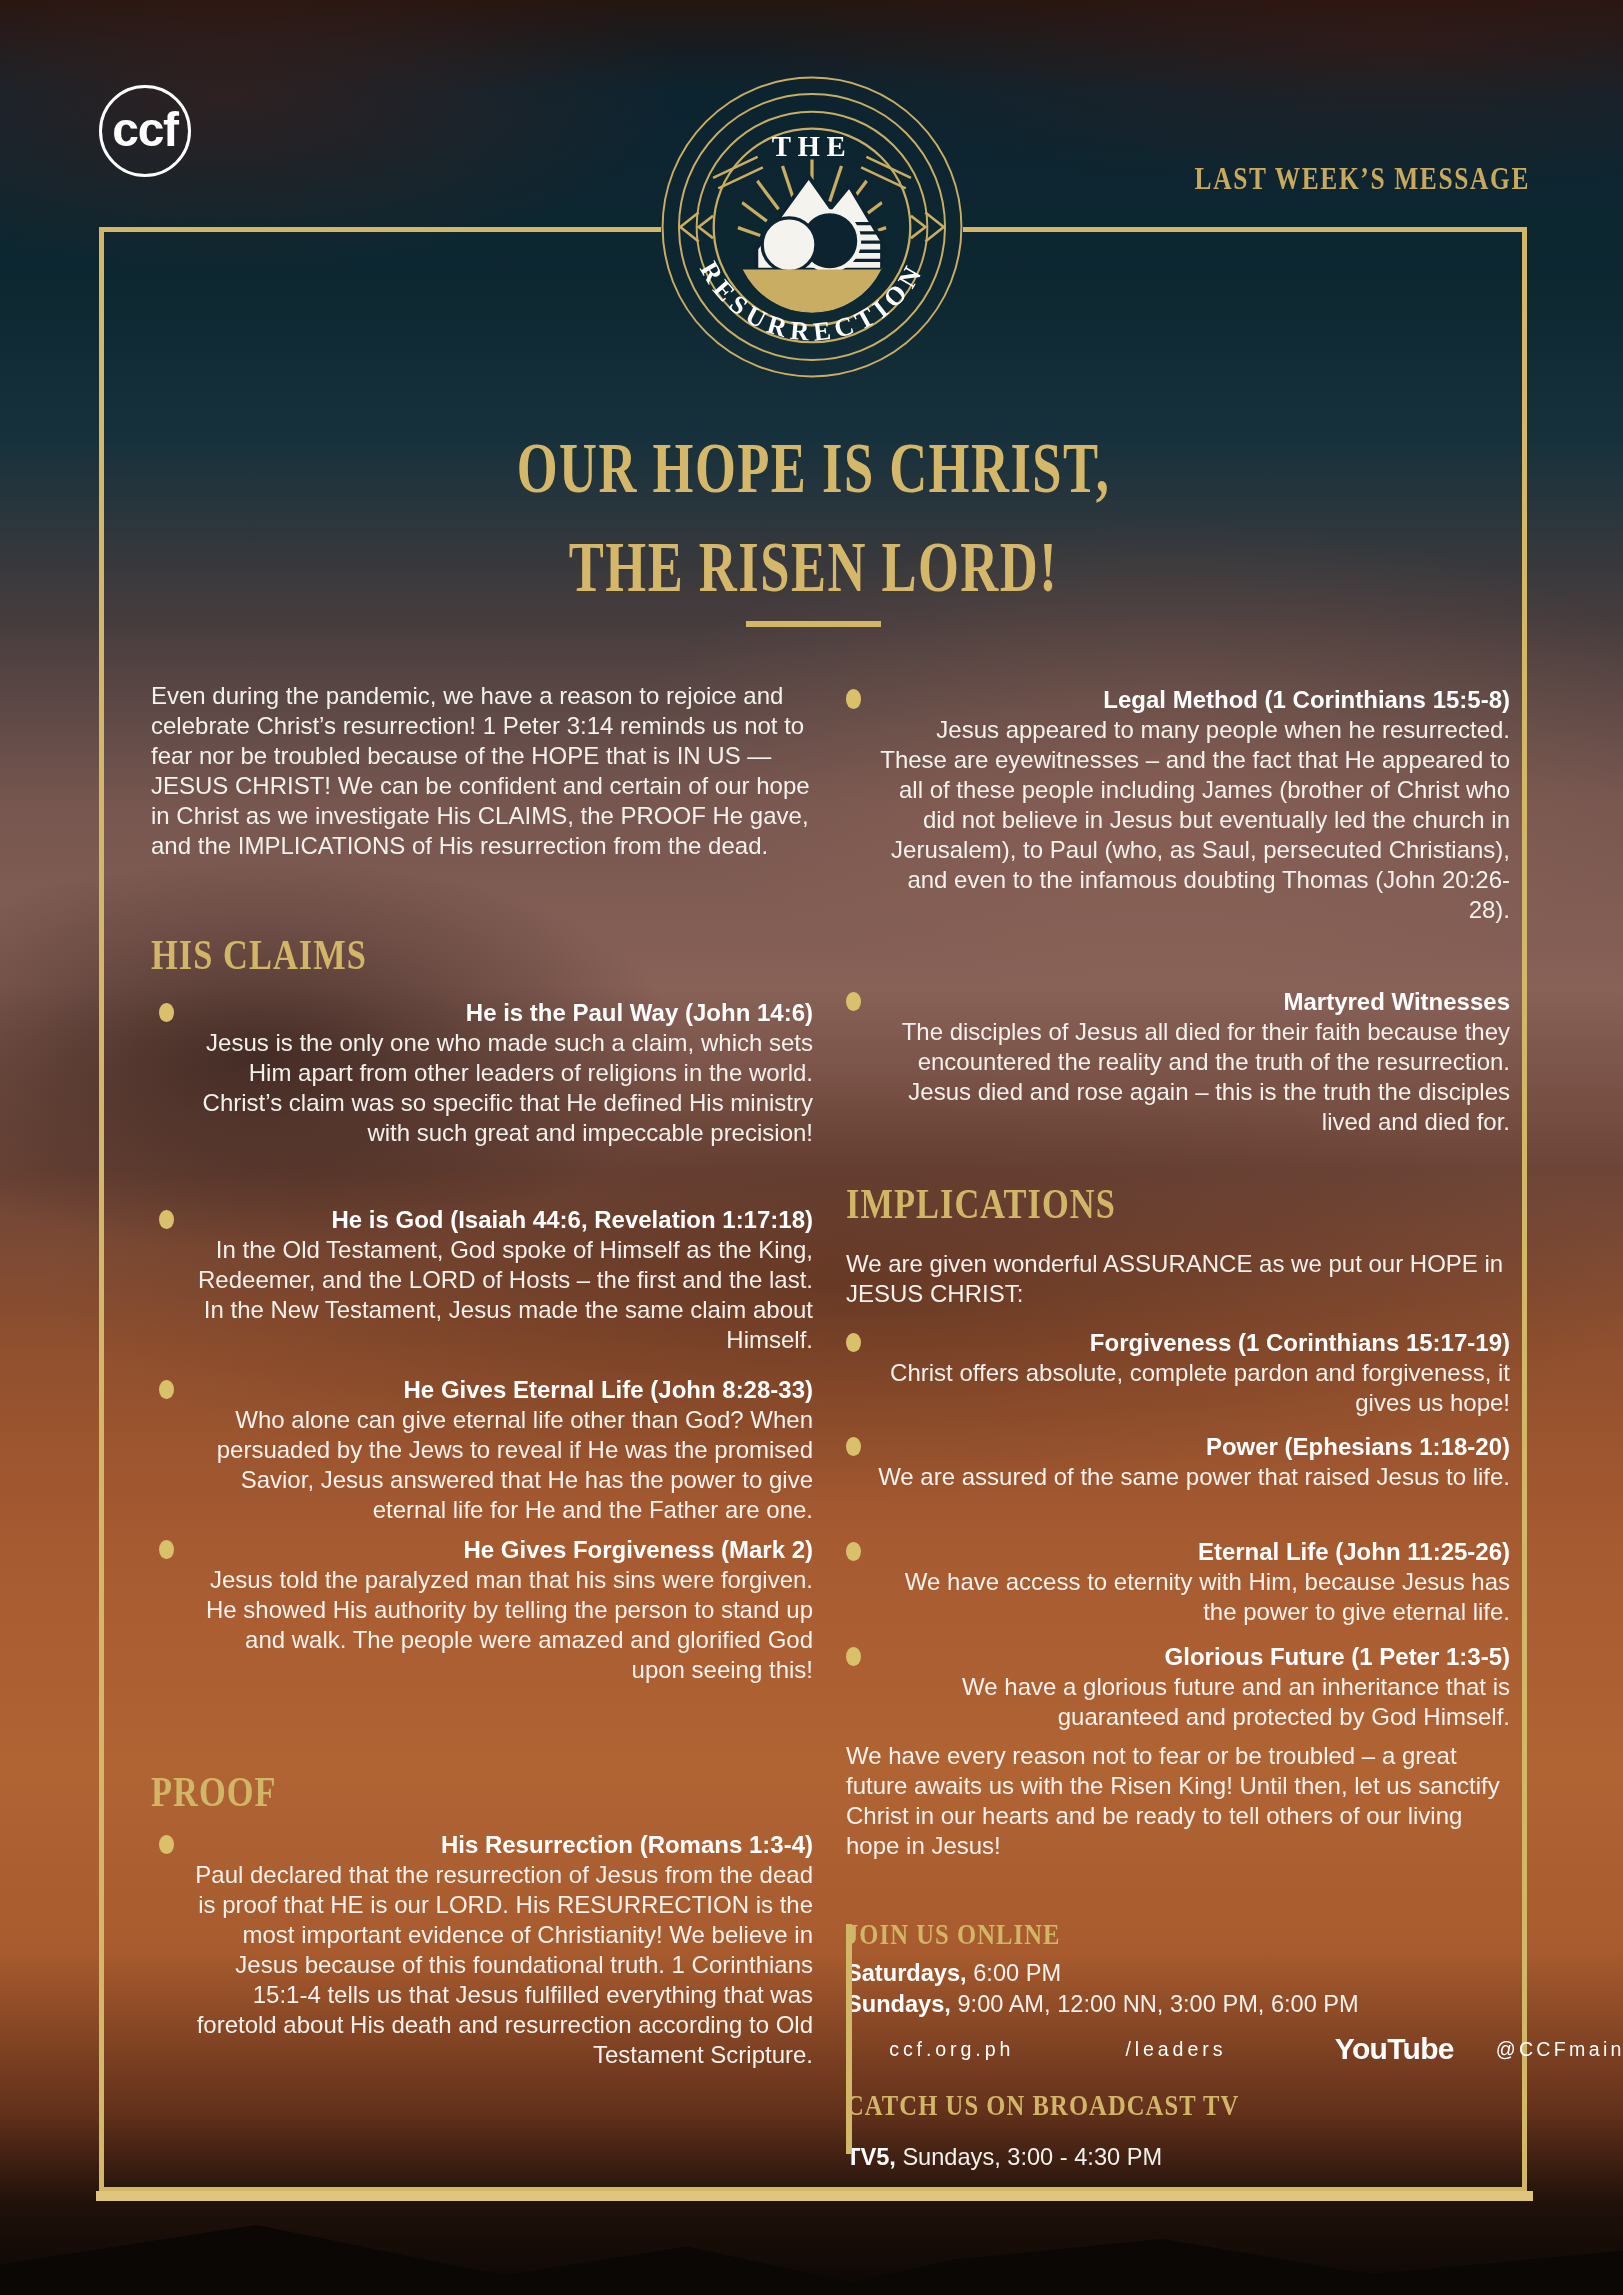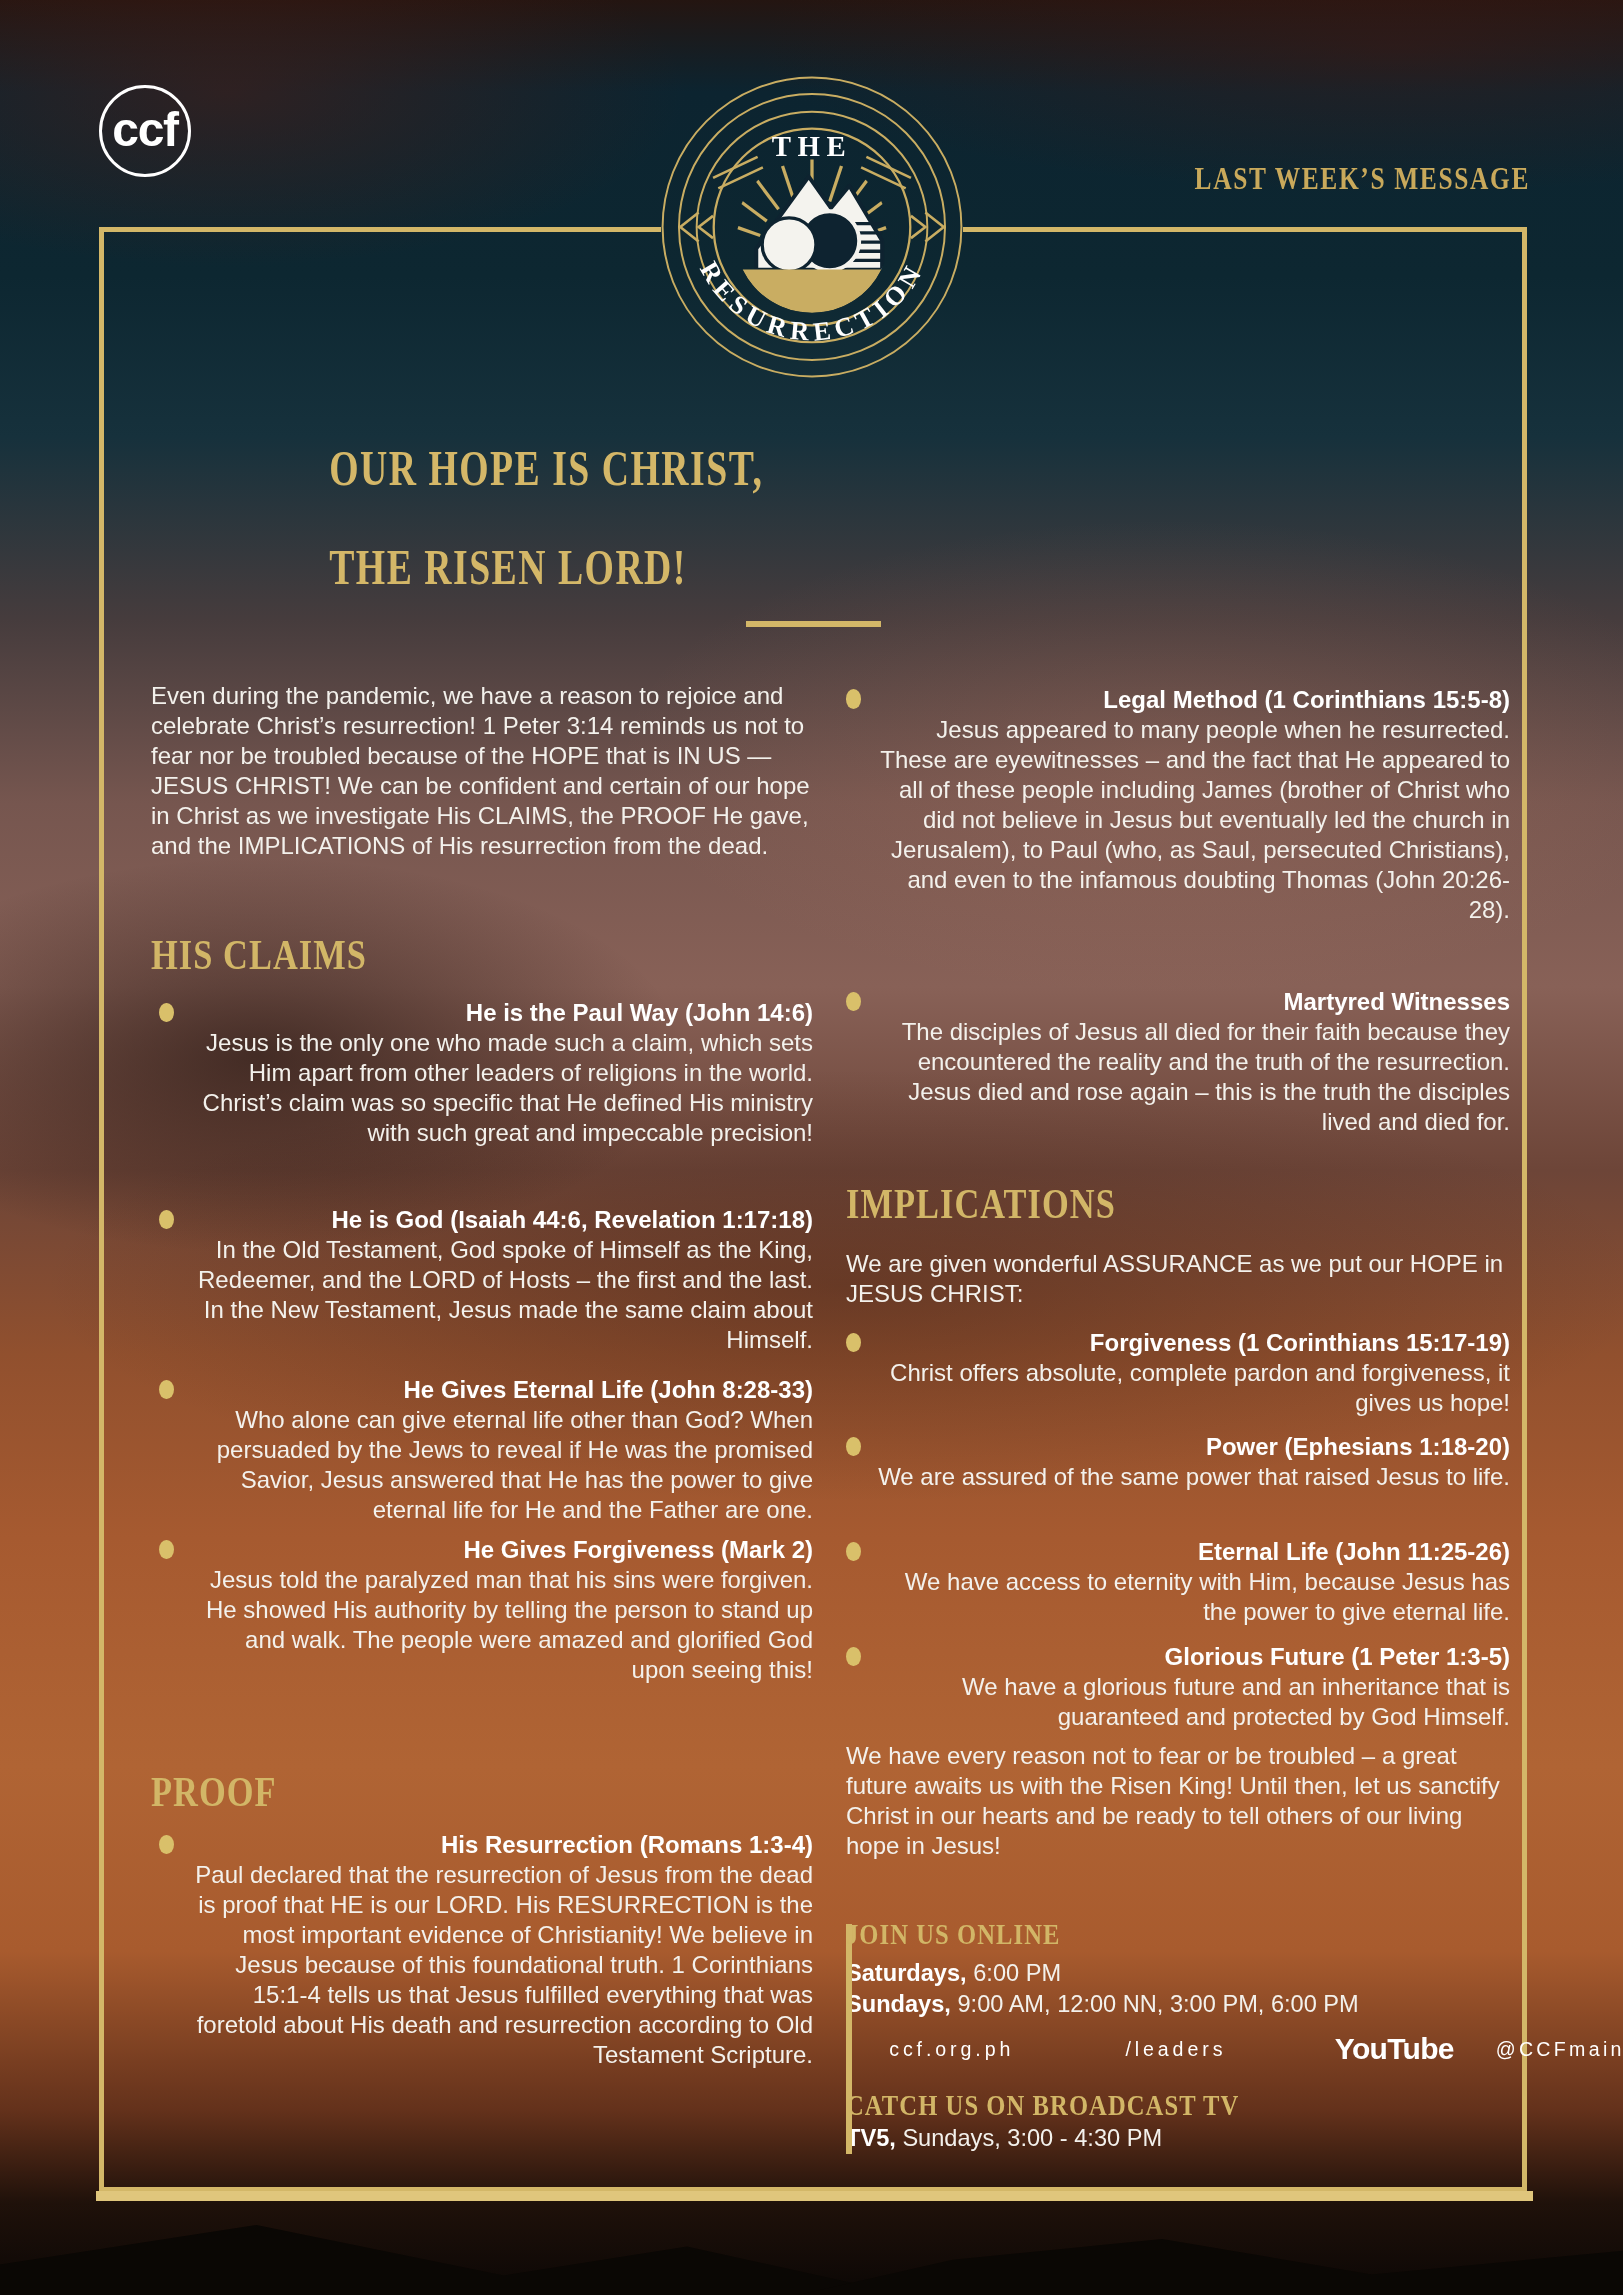--- a/index.html
+++ b/index.html
@@ -39,23 +39,23 @@
 
   
   .kicker{
     position:absolute;left:851px;top:161px;width:679px;text-align:right;
     font-family:"Liberation Serif", serif;font-weight:bold;color:#c9a95b;
     font-size:31px;letter-spacing:2px;transform:scaleX(.82);transform-origin:right center;
   }
 
   
   .title{
-    position:absolute;left:159px;top:419px;width:1309px;
+    position:absolute;left:159px;top:419px;width:1309px;text-align:center;
     font-family:"Liberation Serif", serif;font-weight:bold;color:#d4b768;
-    font-size:51px;line-height:99px;letter-spacing:2px;
+    font-size:71px;line-height:99px;letter-spacing:2px;
   }
   .title .tline{display:block;transform:scaleX(.74);transform-origin:center;}
   .divider{position:absolute;left:746px;top:621px;width:135px;height:5.9px;}
 
   
   .col{position:absolute;width:662px;font-size:24px;line-height:30px;}
   .col-l{left:151px;top:681px;}
   .col-r{left:846px;top:681px;width:664px;}
   .abs{position:absolute;left:0;right:0;}
 
@@ -82,21 +82,21 @@
     white-space:nowrap;
   }
   .sched{font-size:23.6px;line-height:31px;}
   .sched b{color:#fff;}
   .social{display:flex;align-items:center;margin-top:11.8px;height:34px;gap:34px;}
   .social .lbl{font-size:19.6px;letter-spacing:3.9px;color:#fff;margin-left:9.2px;white-space:nowrap;}
   .social .gap{width:46px;}
   .yt-brand{font-size:30px;font-weight:bold;color:#fff;margin-left:6.5px;letter-spacing:-0.7px;}
   .yt-handle{font-size:19.6px;letter-spacing:3.3px;color:#fff;margin-left:7.9px;white-space:nowrap;}
   .bc-head{margin-top:23.6px;}
-  .tv5{margin-top:3px;font-size:23.6px;}
+  .tv5{margin-top:22px;font-size:23.6px;}
   .tv5 b{color:#fff;}
 
   
   .badge{position:absolute;left:658px;top:73px;width:308px;height:308px;}
 </style>
 </head>
 <body>
 
 <div class="page">
 

